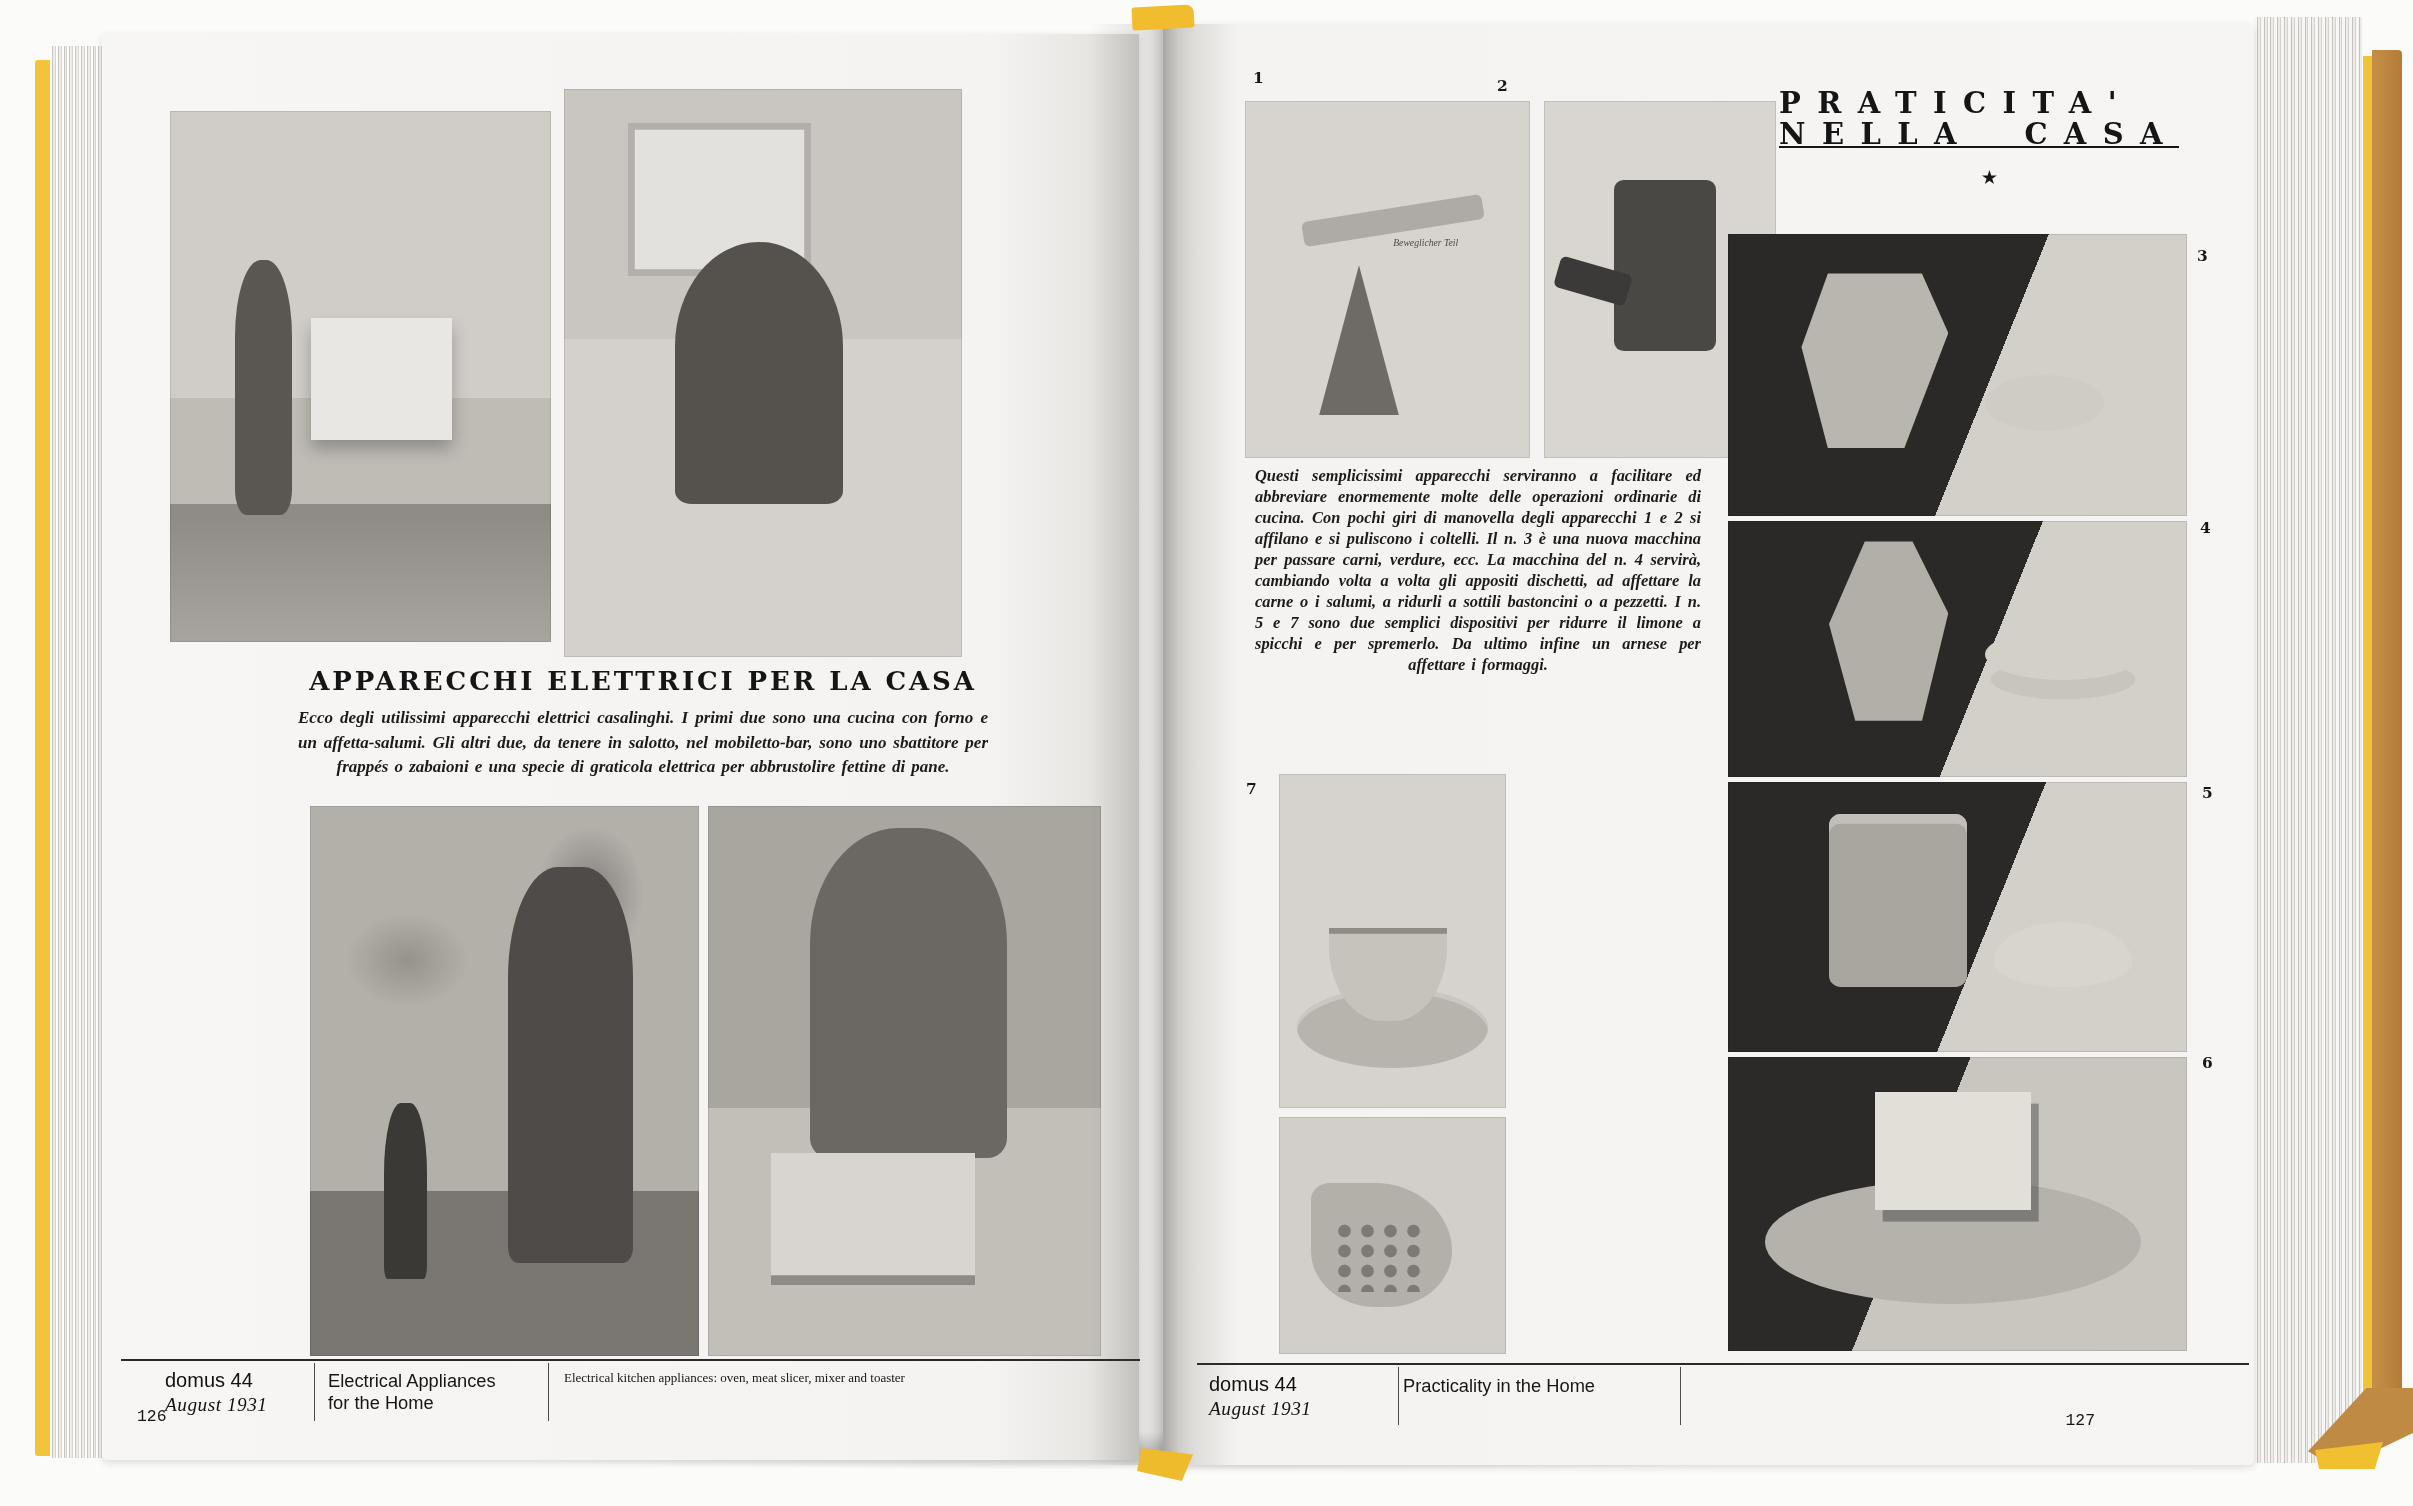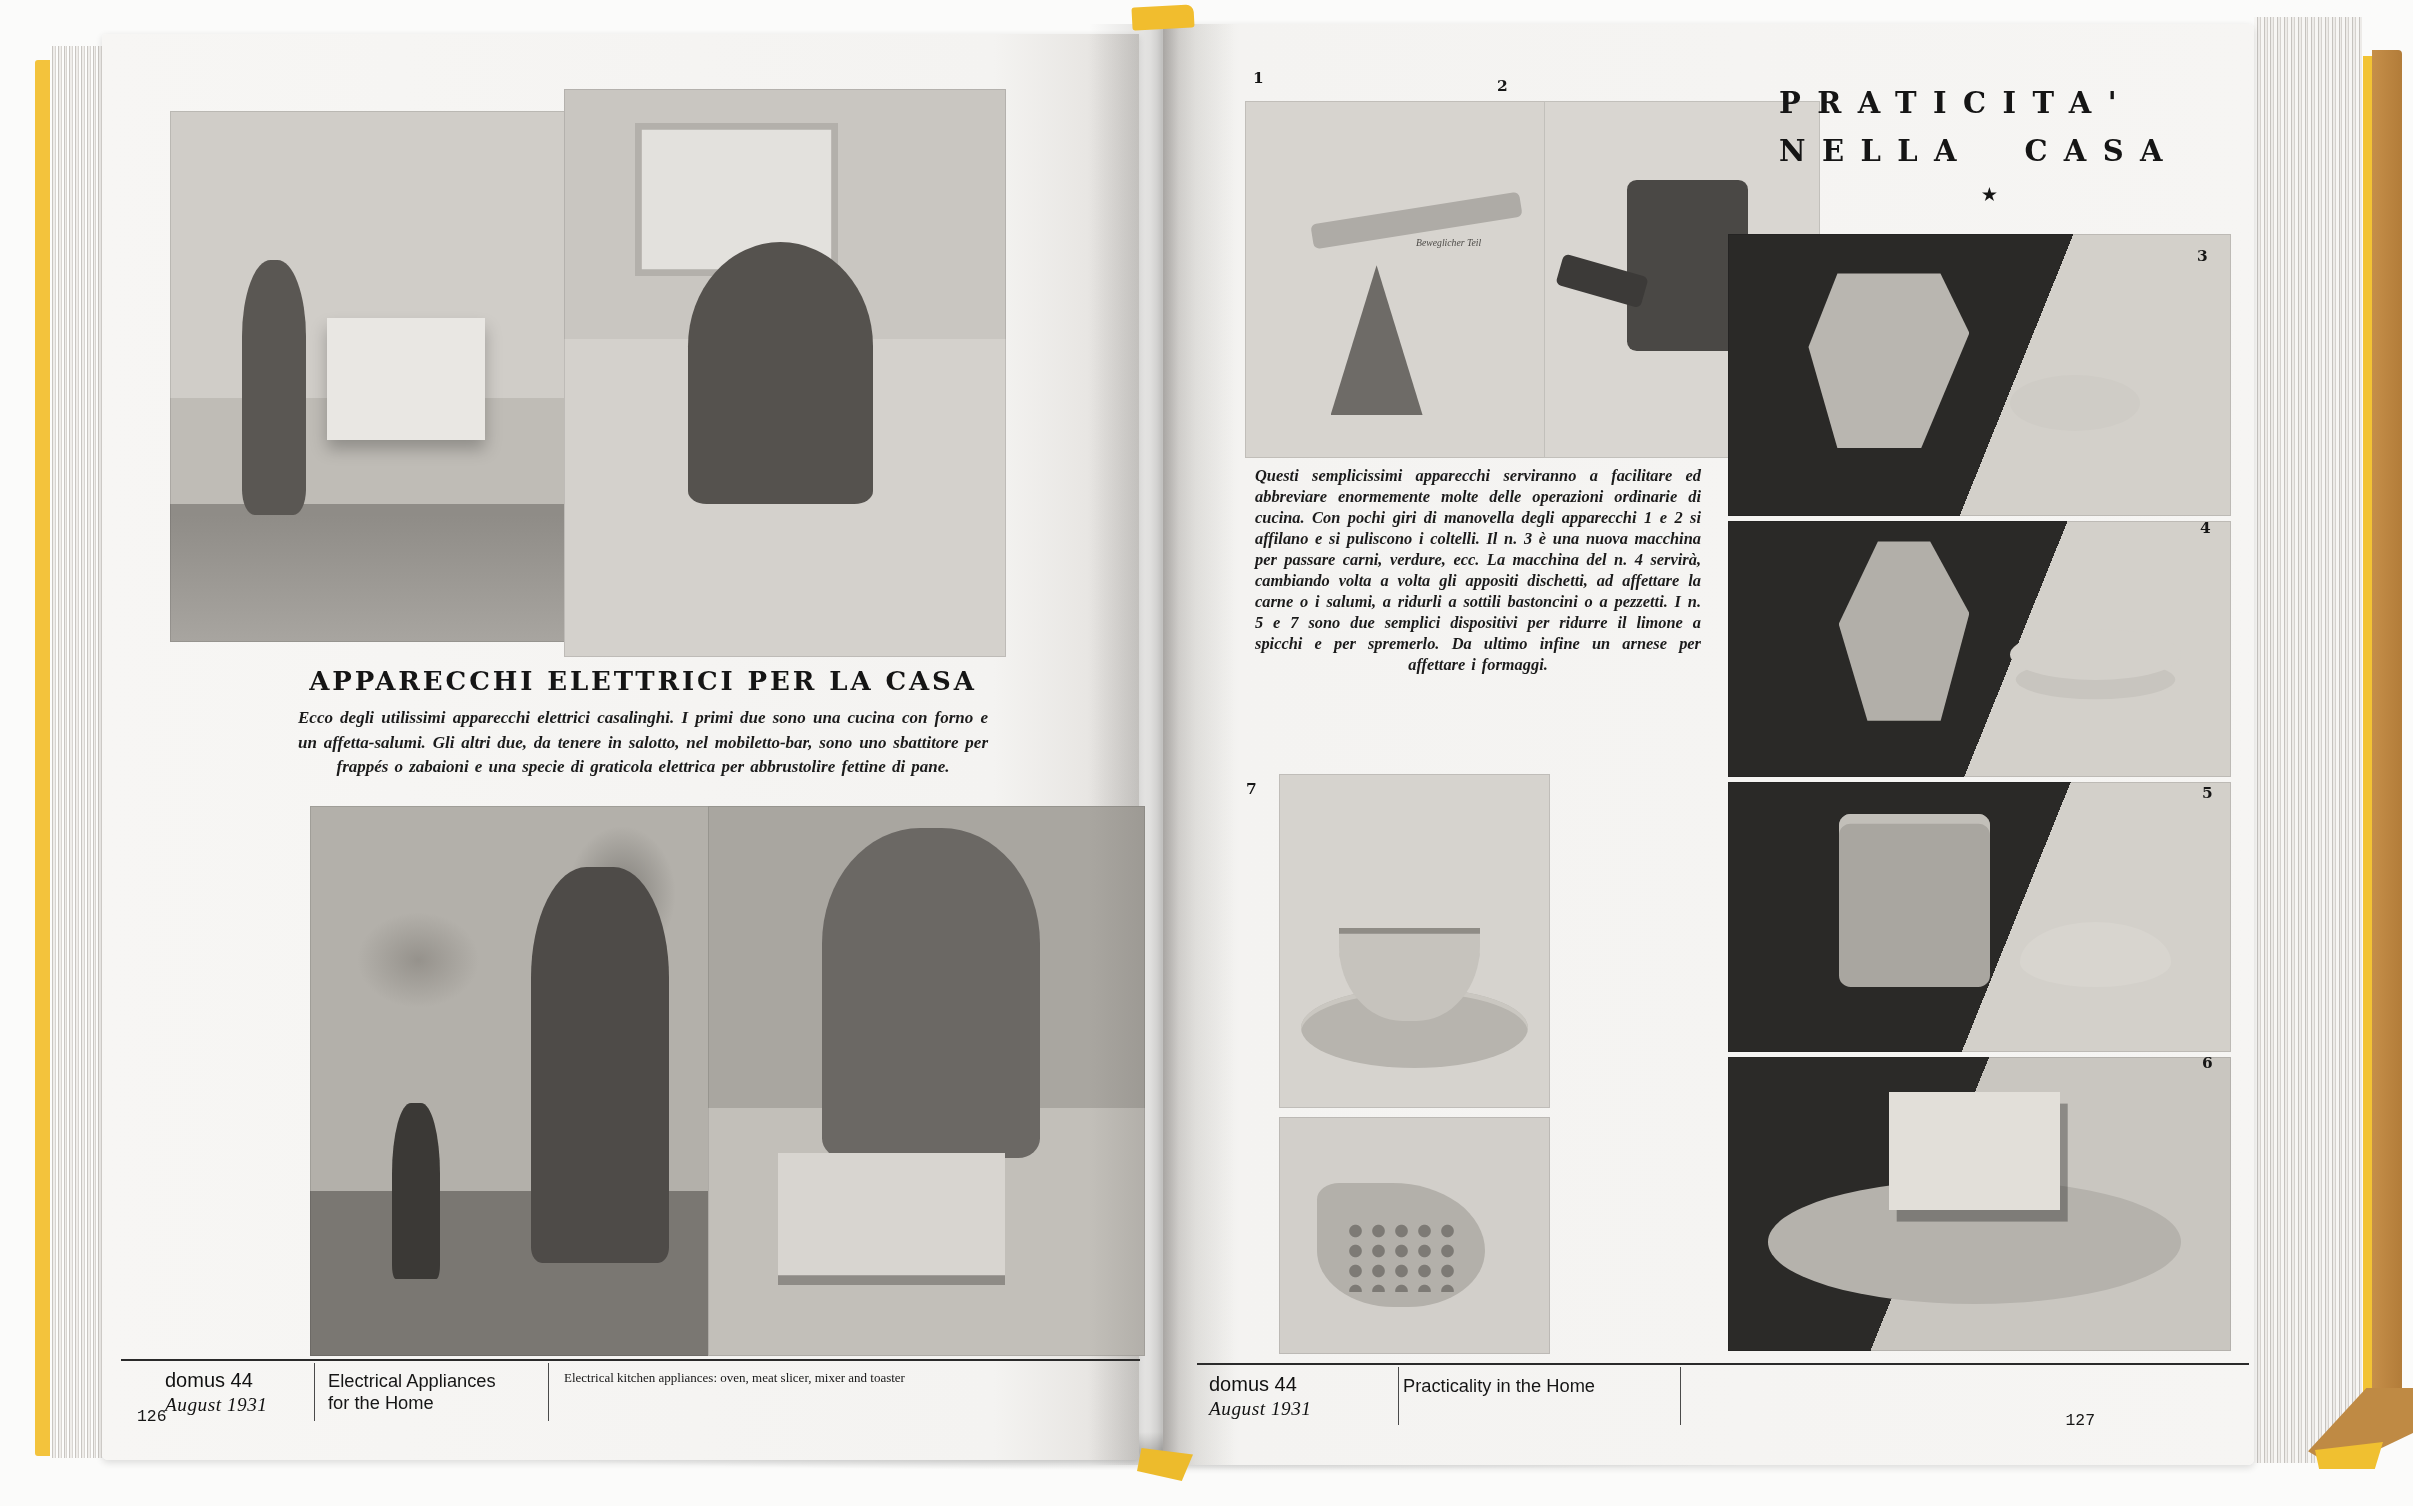--- a/index.html
+++ b/index.html
@@ -29,21 +29,21 @@
   .page-left{left:102px;top:34px;width:1037px;height:1426px;z-index:2;
     background:linear-gradient(90deg,#f7f6f4 0%,#f4f3f1 86%,#e8e6e3 95%,#d3d1ce 100%);
     border-radius:3.9px 0 0 5.8px;box-shadow:0 2.9px 7.7px rgba(0,0,0,.12);}
   .page-right{left:1163px;top:24px;width:1091px;height:1441px;z-index:2;
     background:linear-gradient(90deg,#ccc9c6 0%,#e7e6e3 3%,#f4f3f1 7%,#f6f5f3 100%);
     border-radius:0 5.8px 5.8px 0;box-shadow:0 2.9px 7.7px rgba(0,0,0,.12);}
   .gutter{left:1089px;top:24px;width:145px;height:1441px;z-index:3;pointer-events:none;
     background:linear-gradient(90deg,rgba(86,82,78,0) 0%,rgba(86,82,78,.16) 42%,rgba(60,57,54,.26) 50%,rgba(86,82,78,.08) 62%,rgba(86,82,78,0) 100%);}
 
   
-  .ph{position:absolute;overflow:hidden;box-shadow:inset 0 0 0 1px rgba(0,0,0,.10);padding-left:44px;}
+  .ph{position:absolute;overflow:hidden;box-shadow:inset 0 0 0 1px rgba(0,0,0,.10);}
   .ph::before,.ph::after{content:"";position:absolute;}
 
   .p-tl{background:linear-gradient(180deg,#d0cdc8 0 54%,#bfbcb6 54% 74%,#8f8c87 74% 76%,#a8a5a0 100%);}
   .p-tl::before{left:17%;top:28%;width:15%;height:48%;background:#5a5753;border-radius:45% 45% 20% 20%/30% 30% 10% 10%;}
   .p-tl::after{left:37%;top:39%;width:37%;height:23%;background:#e9e7e3;box-shadow:0 9.7px 15.4px rgba(0,0,0,.25);}
 
   .p-tr{background:linear-gradient(180deg,#c9c6c1 0 44%,#d4d1cc 44% 100%);}
   .p-tr::before{left:16%;top:6%;width:46%;height:27%;background:#e3e1dd;box-shadow:inset 0 0 0 6.8px #b3b0ab;}
   .p-tr::after{left:28%;top:27%;width:42%;height:46%;background:#55524e;border-radius:50% 50% 10% 10%/40% 40% 5% 5%;}
 
@@ -90,21 +90,21 @@
     background:radial-gradient(circle 5.8px,#7d7a75 0 5.8px,transparent 6.8px);background-size:23px 20px;}
 
   
   .headline{font-family:"DejaVu Serif",serif;font-weight:700;font-size:26px;letter-spacing:2.9px;
     text-align:center;color:#151515;}
   .body-it{font-family:"Liberation Serif",serif;font-style:italic;font-weight:700;
     text-align:justify;color:#1b1b1b;}
   .body-it{font-size:17px;line-height:1.45;word-spacing:1.9px;-moz-text-align-last:center;text-align-last:center;}
   .title-big{font-family:"DejaVu Serif",serif;font-weight:700;font-size:29px;color:#151515;
     letter-spacing:16.4px;line-height:1.0;white-space:nowrap;}
-  .title-line2{word-spacing:25px;margin-top:19px;}
+  .title-line2{word-spacing:25px;margin-top:2px;text-decoration:underline;}
   .star{font-size:19.3px;text-align:center;letter-spacing:0;color:#151515;margin-top:17.4px;}
   .fig-num{position:absolute;font-family:"DejaVu Serif",serif;font-weight:700;font-size:15.4px;color:#161616;}
   .annotation{position:absolute;font-family:"Liberation Serif",serif;font-style:italic;font-size:9.7px;color:#4c4a47;}
 
   
   .rule{position:absolute;height:1.9px;background:#2a2a2a;}
   .vdiv{position:absolute;width:1px;background:#4a4a4a;}
   .f-mag{font-family:"Liberation Sans",sans-serif;font-weight:400;font-size:20px;color:#111;}
   .f-date{font-family:"Liberation Serif",serif;font-style:italic;font-size:19.3px;letter-spacing:0.5px;color:#111;}
   .f-art{font-family:"Liberation Sans",sans-serif;font-size:18.3px;line-height:1.18;color:#161616;}

